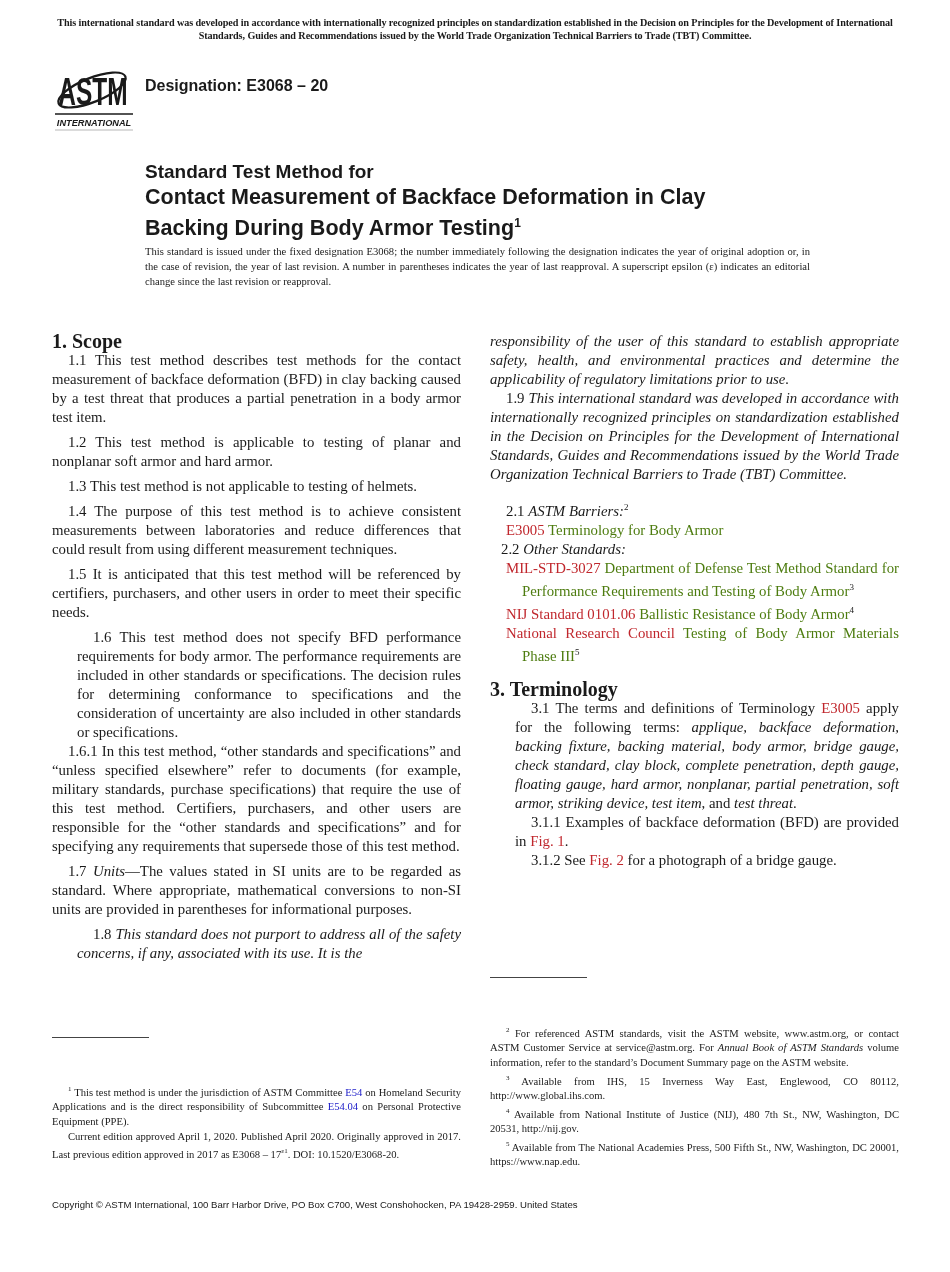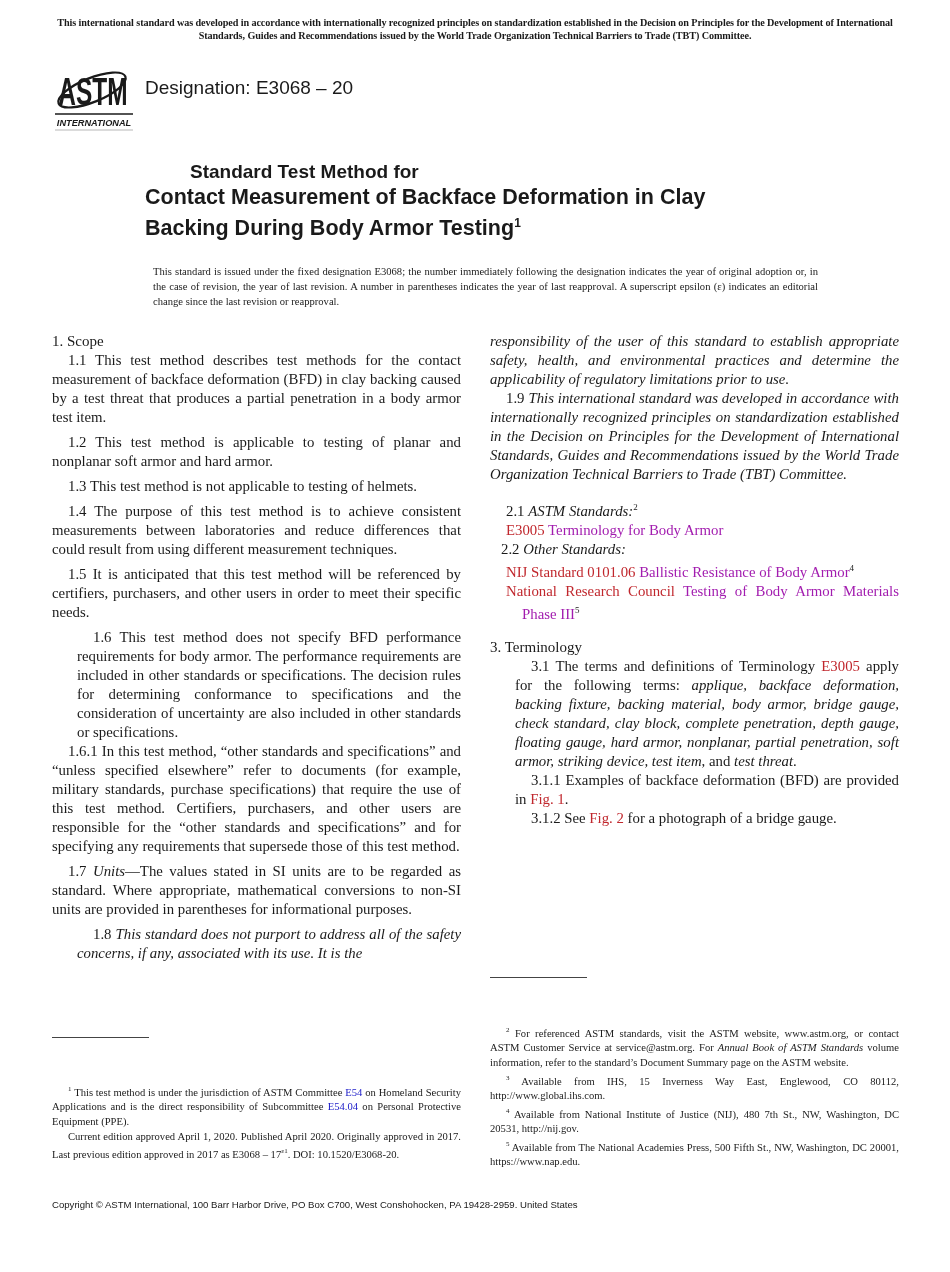--- a/index.html
+++ b/index.html
@@ -1,37 +1,37 @@
 <!DOCTYPE html>
 <html><head>
 <meta charset="utf-8">
 <style>
   html, body { margin: 0; padding: 0; background: #ffffff; }
   body { width: 950px; height: 1272px; position: relative; overflow: hidden; color: #1a1a1a; }
   .top-notice { position: absolute; left: 40px; top: 16px; width: 870px; text-align: center;
     font-family: "Liberation Serif", serif; font-weight: bold; font-size: 10.2px; line-height: 13px; letter-spacing: -0.1px; }
   .logo { position: absolute; left: 52px; top: 56px; width: 84px; height: 76px; }
   .designation { position: absolute; left: 145px; top: 77px; font-family: "Liberation Sans", sans-serif;
-    font-weight: normal; font-size: 19px; }
+    font-weight: bold; font-size: 16px; }
   .title-block { position: absolute; left: 145px; top: 160px; width: 700px; font-family: "Liberation Sans", sans-serif; font-weight: bold; }
-  .title-line1 { font-size: 19px; line-height: 24px; margin-left: 45px; }
+  .title-line1 { font-size: 19px; line-height: 24px; }
   .title-main { font-size: 21.5px; line-height: 26px; }
   .title-main sup { font-size: 12px; }
-  .issuance { position: absolute; left: 145px; top: 264px; width: 665px; font-family: "Liberation Serif", serif;
-    font-size: 10.6px; line-height: 15px; text-align: justify; margin-left: 8px; }
+  .issuance { position: absolute; left: 145px; top: 244px; width: 665px; font-family: "Liberation Serif", serif;
+    font-size: 10.6px; line-height: 15px; text-align: justify; }
   .col { position: absolute; font-family: "Liberation Serif", serif; font-size: 14.8px; line-height: 19px; text-align: justify; }
   .col-left { left: 52px; top: 332px; width: 409px; }
   .col-right { left: 490px; top: 332px; width: 409px; }
   .col p { margin: 0; }
-  .sec-head { font-weight: normal; margin: 0 0 6px 0; font-size: 15px; }
+  .sec-head { font-weight: bold; margin: 0 0 6px 0; font-size: 20px; }
   .para { text-indent: 16px; margin-bottom: 6px !important; }
   .para.tight { margin-bottom: 0 !important; margin-left: 25px; }
   .ref-line { padding-left: 16px; text-indent: -16px; margin-left: 16px !important; text-align: justify; }
   .ref-code { color: #c0272d; }
-  .ref-title { color: #a21caf; }
+  .ref-title { color: #4d7c0f; }
   .link-red { color: #c0272d; }
   .fn-rule { position: absolute; height: 1px; background: #444; }
   .footnotes { position: absolute; font-family: "Liberation Serif", serif; font-size: 10.6px; line-height: 14.7px; text-align: justify; margin-top: 36px; }
   .footnotes p { margin: 0; text-indent: 16px; }
   .footnotes sup { font-size: 7px; }
   .link-blue { color: #1a1ac8; }
   .copyright { position: absolute; left: 52px; top: 1199px; font-family: "Liberation Sans", sans-serif; font-size: 9.6px; text-align: center; }
   i { font-style: italic; }
 </style>
 </head>
@@ -73,23 +73,24 @@
 <div class="fn-rule" style="left:52px; top:1037px; width:97px;"></div>
 <div class="footnotes" style="left:52px; top:1046px; width:409px;">
   <p><sup>1</sup><span> This test method is under the jurisdiction of ASTM Committee </span><span class="link-blue">E54</span><span> on Homeland Security Applications and is the direct responsibility of Subcommittee </span><span class="link-blue">E54.04</span><span> on Personal Protective Equipment (PPE).</span></p>
   <p><span>Current edition approved April 1, 2020. Published April 2020. Originally approved in 2017. Last previous edition approved in 2017 as E3068 – 17</span><sup>ε1</sup><span>. DOI: 10.1520/E3068-20.</span></p>
 </div>
 
 <div class="col col-right">
   <p style="margin-bottom:0;"><i>responsibility of the user of this standard to establish appropriate safety, health, and environmental practices and determine the applicability of regulatory limitations prior to use.</i></p>
   <p class="para" style="margin-bottom:14px !important;"><span>1.9 </span><i>This international standard was developed in accordance with internationally recognized principles on standardization established in the Decision on Principles for the Development of International Standards, Guides and Recommendations issued by the World Trade Organization Technical Barriers to Trade (TBT) Committee.</i></p>
 
-  <p style="margin-left:16px;"><span>2.1 </span><i>ASTM Standards:</i><sup style="font-size:9px;">2</sup></p>
+  <p style="margin-left:16px;"><span>2.1 </span><i>ASTM Barriers:</i><sup style="font-size:9px;">2</sup></p>
   <p class="ref-line"><span class="ref-code">E3005</span> <span class="ref-title">Terminology for Body Armor</span></p>
   <p style="margin-left:11px;"><span>2.2 </span><i>Other Standards:</i></p>
+  <p class="ref-line"><span class="ref-code">MIL-STD-3027</span> <span class="ref-title">Department of Defense Test Method Standard for Performance Requirements and Testing of Body Armor</span><sup style="font-size:9px;">3</sup></p>
   <p class="ref-line"><span class="ref-code">NIJ Standard 0101.06</span> <span class="ref-title">Ballistic Resistance of Body Armor</span><sup style="font-size:9px;">4</sup></p>
   <p class="ref-line" style="margin-bottom:14px !important;"><span class="ref-code">National Research Council</span> <span class="ref-title">Testing of Body Armor Materials Phase III</span><sup style="font-size:9px;">5</sup></p>
 
   <p class="sec-head">3.  Terminology</p>
   <p class="para tight"><span>3.1  The terms and definitions of Terminology </span><span class="link-red">E3005</span><span> apply for the following terms: </span><i>applique, backface deformation, backing fixture, backing material, body armor, bridge gauge, check standard, clay block, complete penetration, depth gauge, floating gauge, hard armor, nonplanar, partial penetration, soft armor, striking device, test item</i><span>, and </span><i>test threat</i><span>.</span></p>
   <p class="para tight"><span>3.1.1 Examples of backface deformation (BFD) are provided in </span><span class="link-red">Fig. 1</span><span>.</span></p>
   <p class="para tight"><span>3.1.2  See </span><span class="link-red">Fig. 2</span><span> for a photograph of a bridge gauge.</span></p>
 </div>
 
 <div class="fn-rule" style="left:490px; top:977px; width:97px;"></div>

